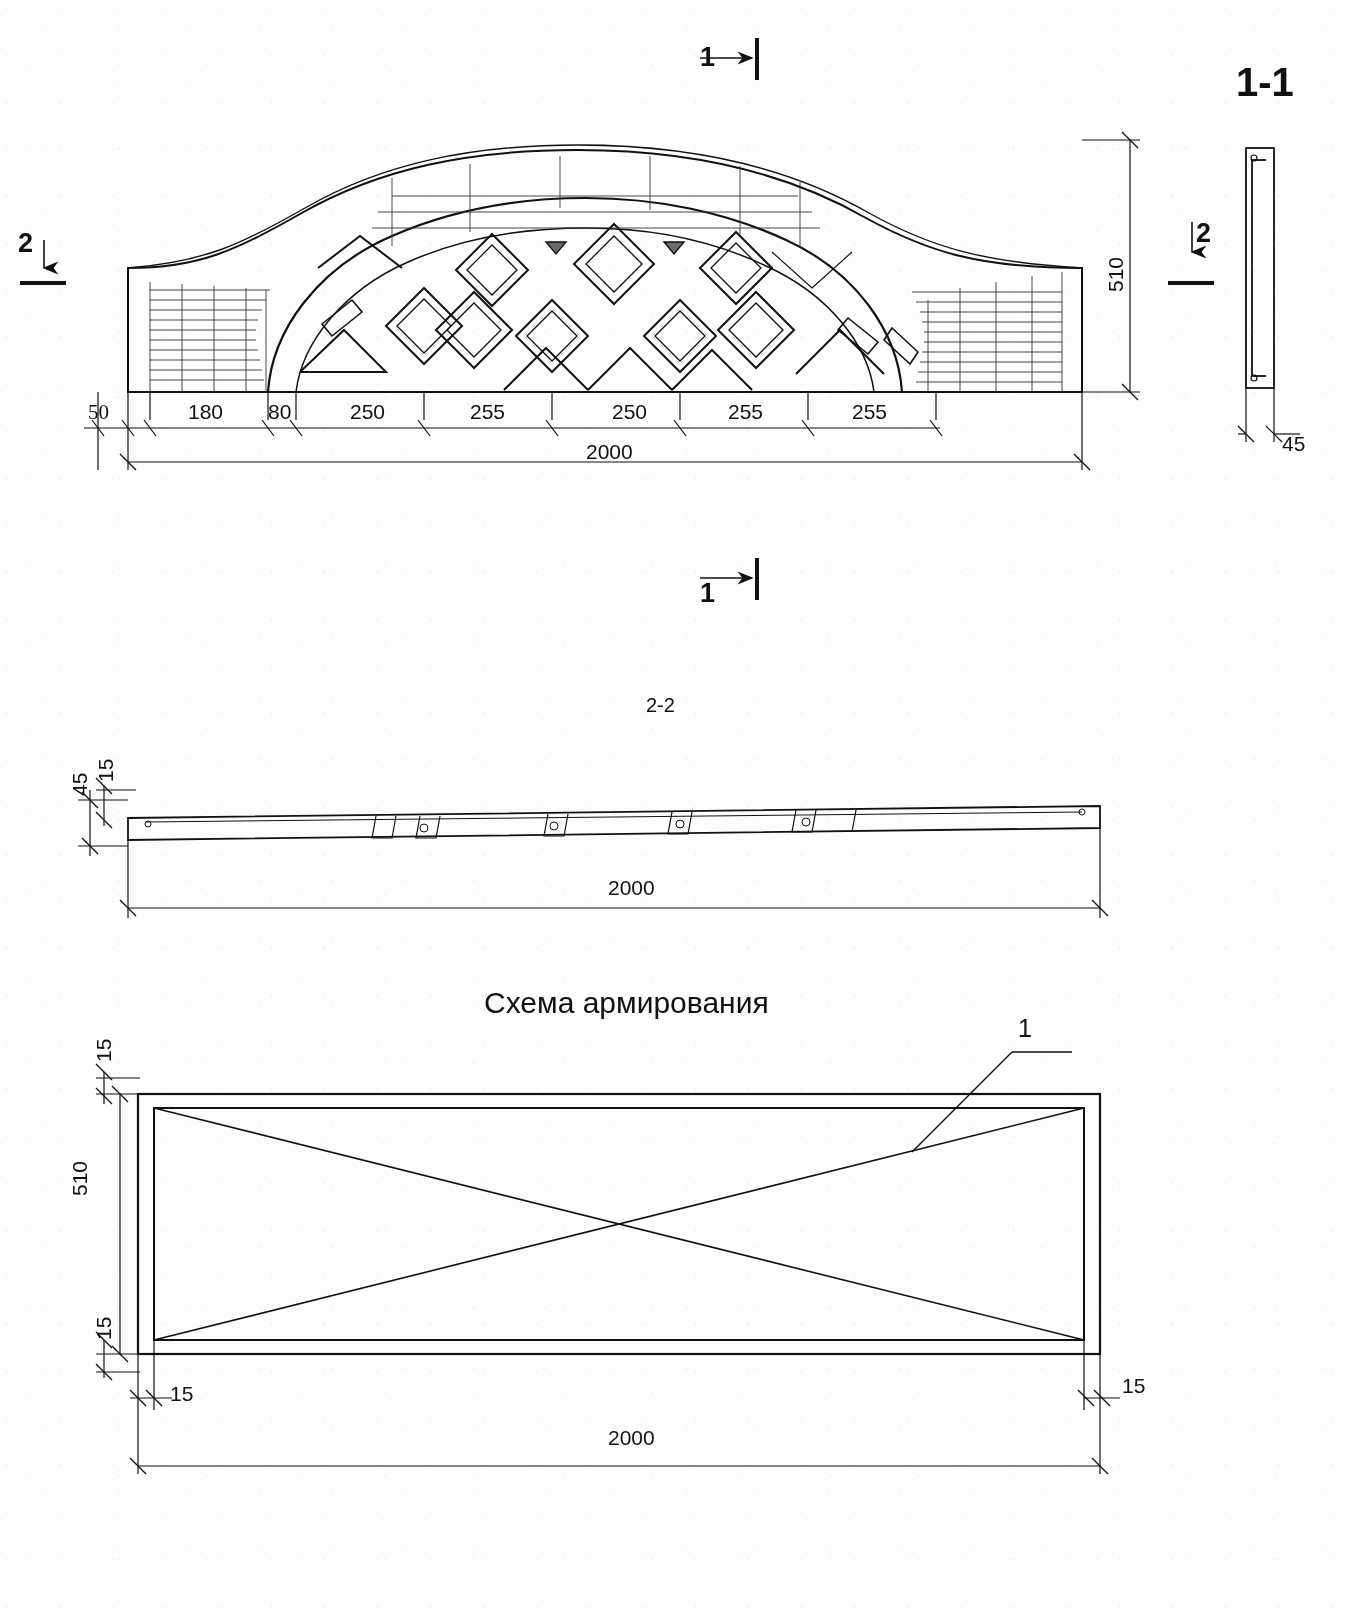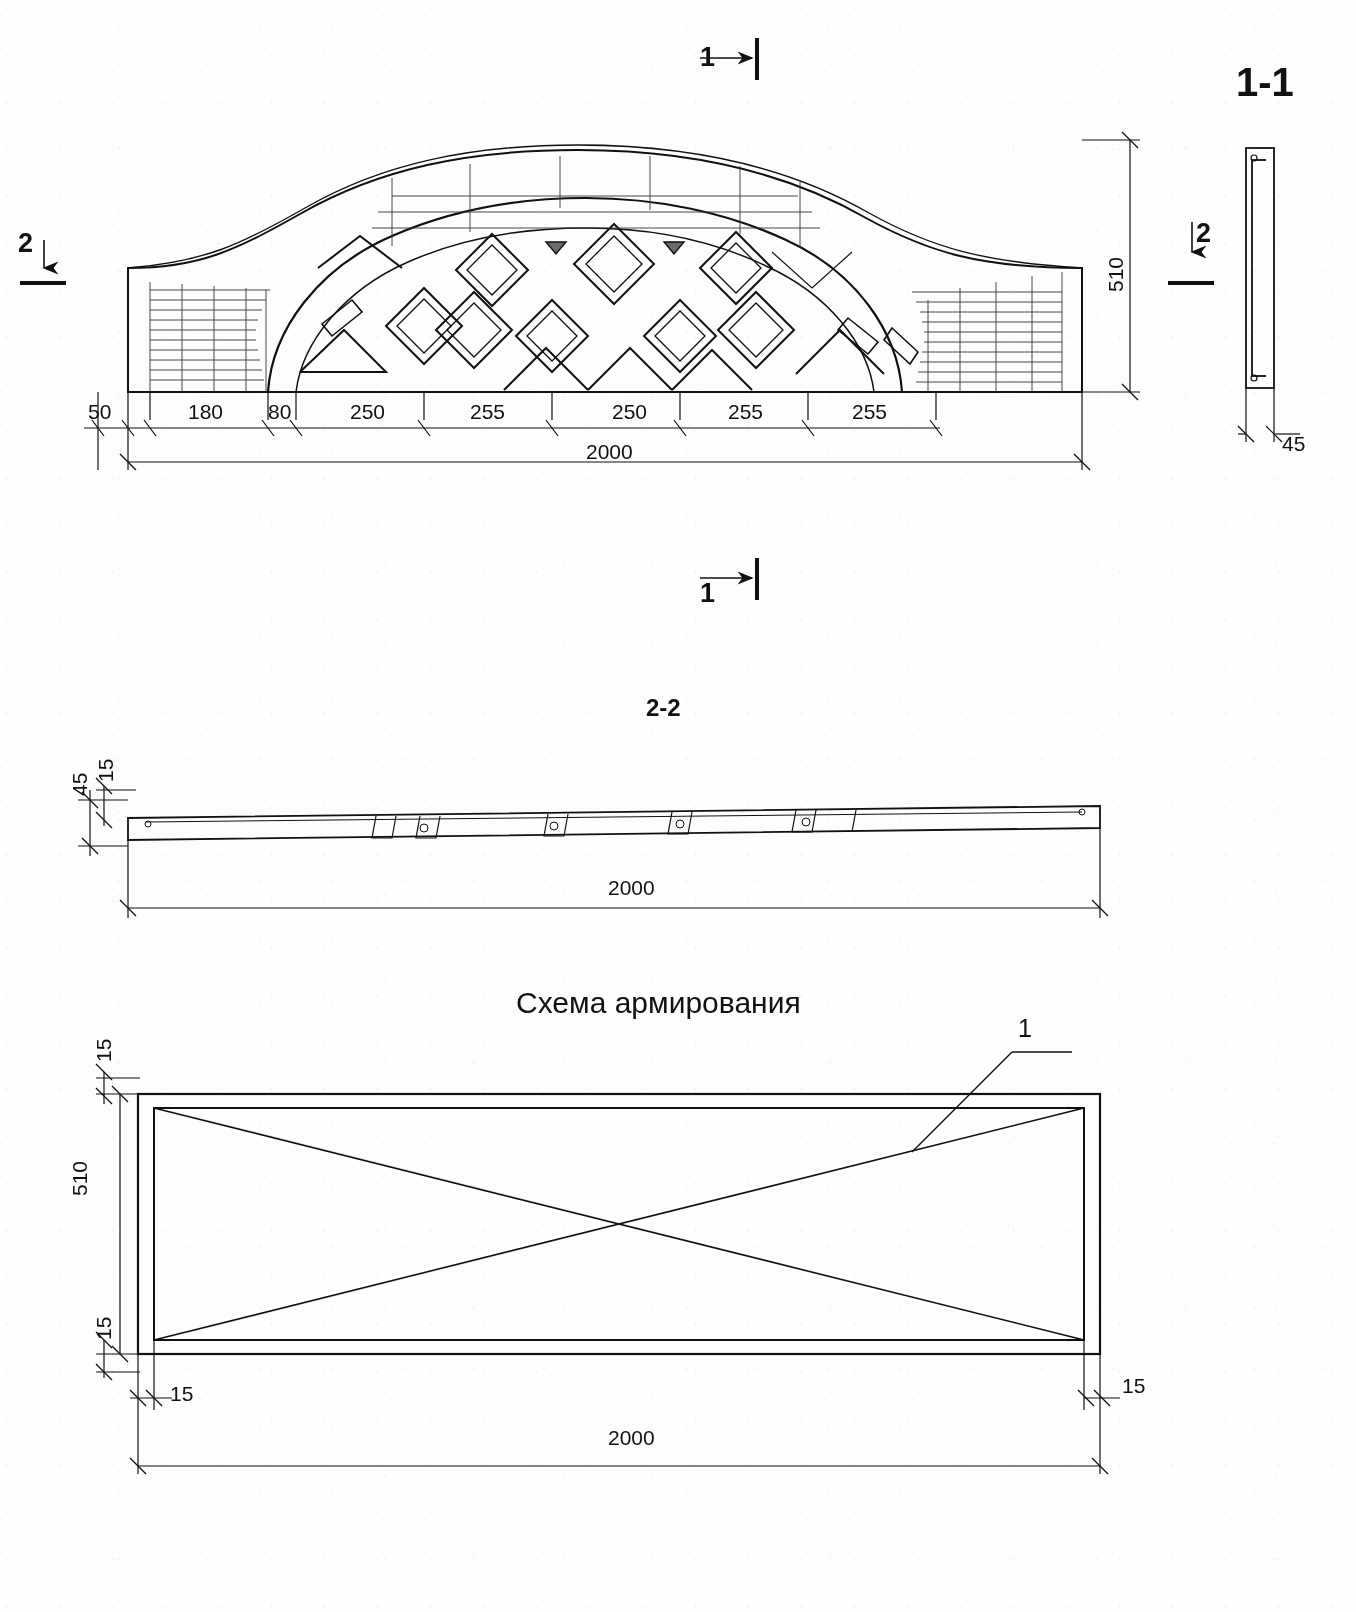--- a/index.html
+++ b/index.html
@@ -45,33 +45,32 @@
   .dim-v {
     font-size: 21px;
     transform: rotate(-90deg);
     transform-origin: left top;
   }
   .title-big {
     font-size: 40px;
     font-weight: bold;
   }
   .title-mid {
-    font-size: 24px;
-    font-weight: bold;
+    font-size: 20px;
+    font-weight: normal;
   }
   .mark {
     font-size: 27px;
     font-weight: bold;
   }
   .leader-num {
     font-size: 25px;
   }
   .heading {
     font-size: 30px;
-    margin-left: 32px;
   }
 </style>
 </head>
 <body>
 
 <div id="sheet">
 
   <svg class="drawing" viewBox="0 0 1356 1612">
     <defs>
       <marker id="arrowDown" markerWidth="10" markerHeight="12" refX="5" refY="11" orient="auto">
@@ -364,21 +363,21 @@
   </svg>
 
   <div class="lbl mark" style="left:700px; top:42px;">1</div>
   <div class="lbl mark" style="left:700px; top:578px;">1</div>
   <div class="lbl mark" style="left:18px; top:228px;">2</div>
   <div class="lbl mark" style="left:1196px; top:218px;">2</div>
 
   <div class="lbl title-big" style="left:1236px; top:60px;">1-1</div>
 
   <div class="lbl dim-v" style="left:1104px; top:292px;">510</div>
-  <div class="lbl dim" style="left:88px; top:400px;">50</div>
+  <div class="lbl dim" style="left:88px; top:400px;font-family:Liberation Serif, serif;">50</div>
   <div class="lbl dim" style="left:188px; top:400px;">180</div>
   <div class="lbl dim" style="left:268px; top:400px;text-align:right;">80</div>
   <div class="lbl dim" style="left:350px; top:400px;">250</div>
   <div class="lbl dim" style="left:470px; top:400px;">255</div>
   <div class="lbl dim" style="left:612px; top:400px;">250</div>
   <div class="lbl dim" style="left:728px; top:400px;">255</div>
   <div class="lbl dim" style="left:852px; top:400px;">255</div>
   <div class="lbl dim" style="left:586px; top:440px;">2000</div>
 
   <div class="lbl dim" style="left:1282px; top:432px;">45</div>

